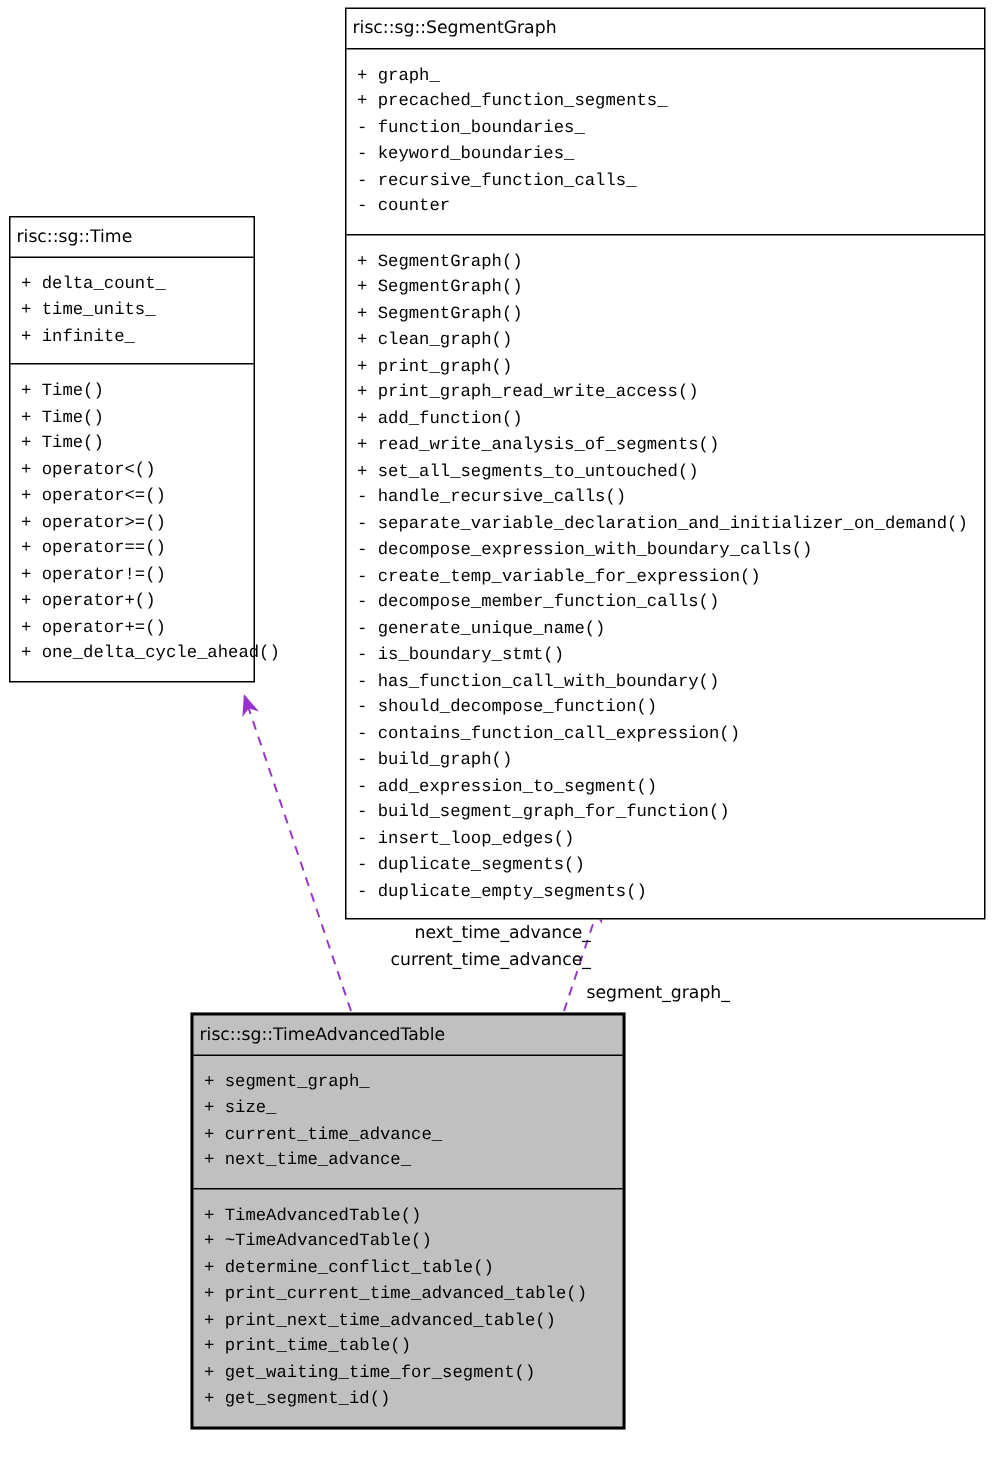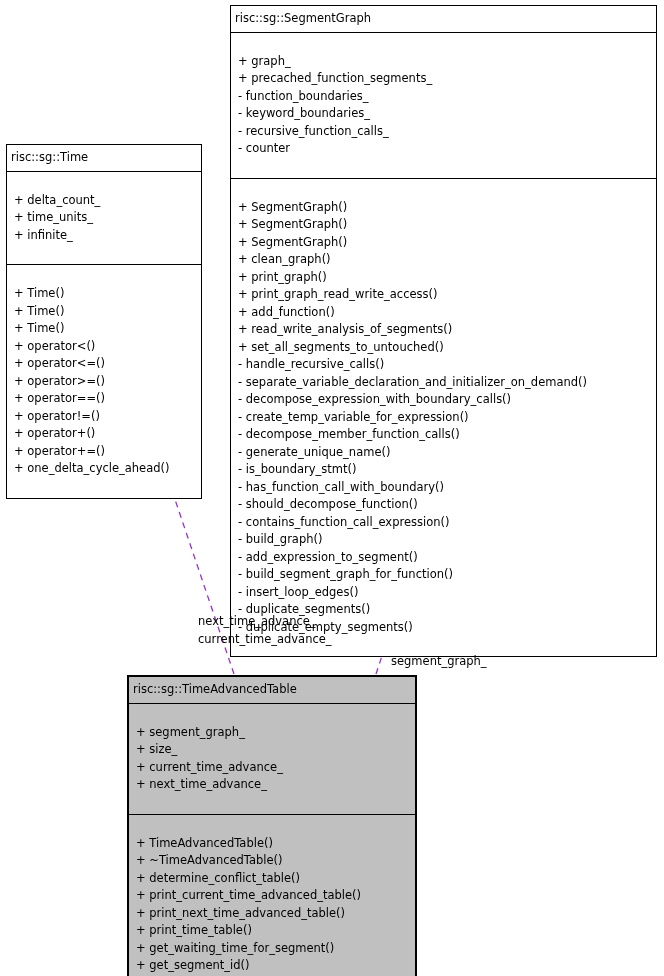--- a/index.html
+++ b/index.html
@@ -46,43 +46,44 @@
     border-width: 2px;
     background: var(--highlight-fill);
   }
   .uml-title {
     text-align: left;
     padding: 4px 4px 4px 4px;
     border-bottom: 1px solid var(--border);
     white-space: nowrap;
   }
   .uml-section {
-    padding: 20px 7px;
+    padding: 9px 7px;
     white-space: nowrap;
+    font-family: Liberation Mono, monospace;
   }
   .uml-section + .uml-section {
     border-top: 1px solid var(--border);
   }
   .member {
     white-space: nowrap;
     height: 17.5px;
   }
 
   #cls-segment-graph { left: 230px; top: 5px;  width: 427px; }
-  #cls-time          { left: 6px;  top: 144px; width: 196px; }
+  #cls-time          { left: 6px;  top: 144px; width: 164px; }
   #cls-tat           { left: 127px; top: 675px; width: 290px; }
 
   .edge-label {
     position: absolute;
     white-space: nowrap;
     background: transparent;
   }
   #label-time-advance {
     left: 198px; top: 613px; width: 196px;
-    text-align: left;
+    text-align: right;
   }
   #label-segment-graph {
     left: 391px; top: 627px; margin-top: 26px;
   }
 </style>
 </head>
 <body>
 
 <div class="canvas">
 

